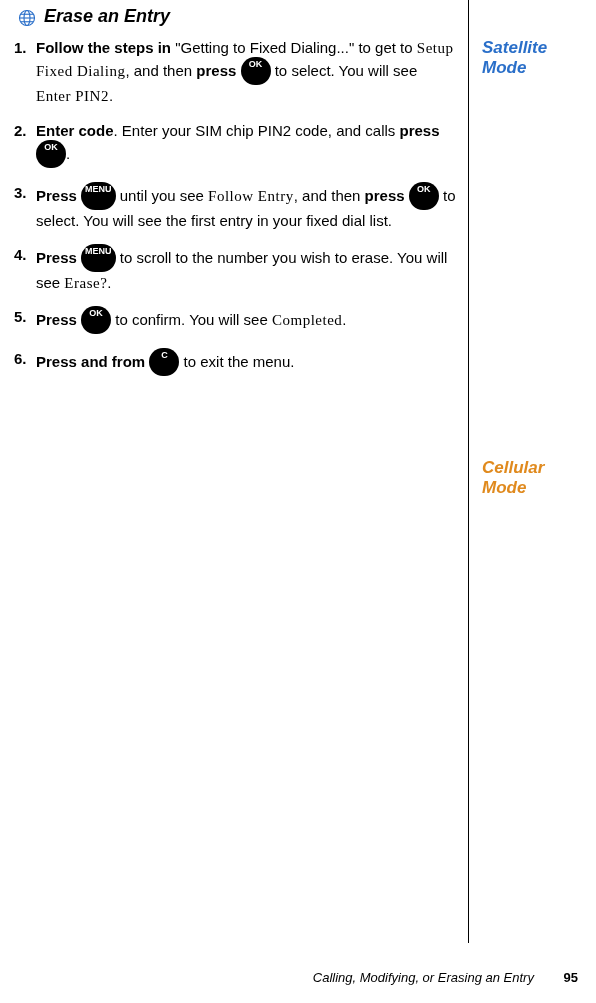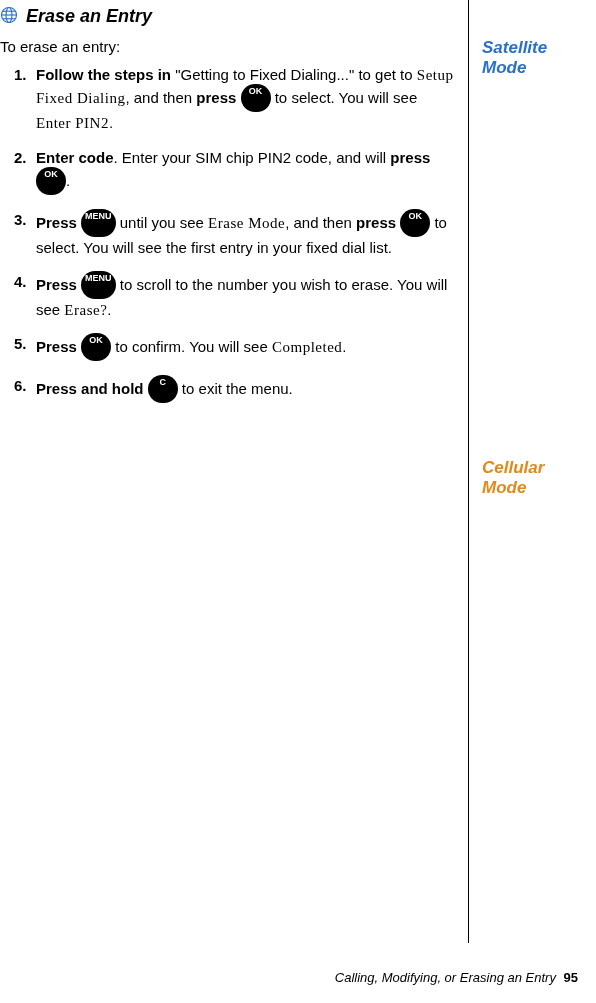--- a/index.html
+++ b/index.html
@@ -25,21 +25,22 @@
     bottom: 60px;
     left: 468px;
     width: 1px;
     background: #000;
   }
   .heading {
     position: absolute;
     top: 6px;
     left: 0;
     display: flex;
-    align-items: flex-start;
+    align-items: flex-end;
+    padding-left: 18px;
   }
   .globe-icon {
     width: 18px;
     height: 18px;
     margin-right: 8px;
   }
   .section-title {
     font-weight: bold;
     font-style: italic;
     font-size: 18px;
@@ -116,21 +117,21 @@
   .footer {
     position: absolute;
     bottom: 18px;
     right: 18px;
     font-style: italic;
     font-size: 13px;
   }
   .footer .pagenum {
     font-weight: bold;
     font-style: normal;
-    margin-left: 4px;
+    margin-left: 26px;
   }
 </style>
 </head>
 <body>
 
 <div class="page">
   <div class="vertical-rule"></div>
 
   <div class="heading">
     <svg class="globe-icon" viewBox="0 0 24 24" fill="none" stroke="#2a6fc9" stroke-width="1.5">
@@ -140,45 +141,44 @@
       <path d="M3.5 7 h17"></path>
       <path d="M3.5 17 h17"></path>
     </svg>
     <span class="section-title">Erase an Entry</span>
   </div>
 
   <div class="sidebar-label sat">Satellite Mode</div>
   <div class="sidebar-label cell">Cellular Mode</div>
 
   <div class="body-col">
-    <div class="intro">To erase an entry:</div>
 
     <ol class="steps">
 
       <li>
         <span class="num">1.</span>
         <span class="step-body">
           <span class="bold">Follow the steps in</span><span> "Getting to Fixed Dialing..." to get to </span><span class="lcd">Setup Fixed Dialing</span><span>, and then </span><span class="bold">press</span>
           <span class="key">OK</span><span> to select. You will see </span><span class="lcd">Enter PIN2</span><span>.</span>
         </span>
       </li>
 
       <li>
         <span class="num">2.</span>
         <span class="step-body">
-          <span class="bold">Enter code</span><span>. Enter your SIM chip PIN2 code, and will </span><span class="bold">press</span>
+          <span class="bold">Enter code</span><span>. Enter your SIM chip PIN2 code, and calls </span><span class="bold">press</span>
           <span class="key">OK</span><span>.</span>
         </span>
       </li>
 
       <li>
         <span class="num">3.</span>
         <span class="step-body">
           <span class="bold">Press</span>
-          <span class="key">MENU</span><span> until you see </span><span class="lcd">Erase Mode</span><span>, and then </span><span class="bold">press</span>
+          <span class="key">MENU</span><span> until you see </span><span class="lcd">Follow Entry</span><span>, and then </span><span class="bold">press</span>
           <span class="key">OK</span><span> to select. You will see the first entry in your fixed dial list.</span>
         </span>
       </li>
 
       <li>
         <span class="num">4.</span>
         <span class="step-body">
           <span class="bold">Press</span>
           <span class="key">MENU</span><span> to scroll to the number you wish to erase. You will see </span><span class="lcd">Erase?</span><span>.</span>
         </span>
@@ -188,21 +188,21 @@
         <span class="num">5.</span>
         <span class="step-body">
           <span class="bold">Press</span>
           <span class="key">OK</span><span> to confirm. You will see </span><span class="lcd">Completed</span><span>.</span>
         </span>
       </li>
 
       <li>
         <span class="num">6.</span>
         <span class="step-body">
-          <span class="bold">Press and hold</span>
+          <span class="bold">Press and from</span>
           <span class="key key-c">C</span><span> to exit the menu.</span>
         </span>
       </li>
     </ol>
 
   </div>
 
   <div class="footer">
     <span>Calling, Modifying, or Erasing an Entry</span>
     <span class="pagenum">95</span>

